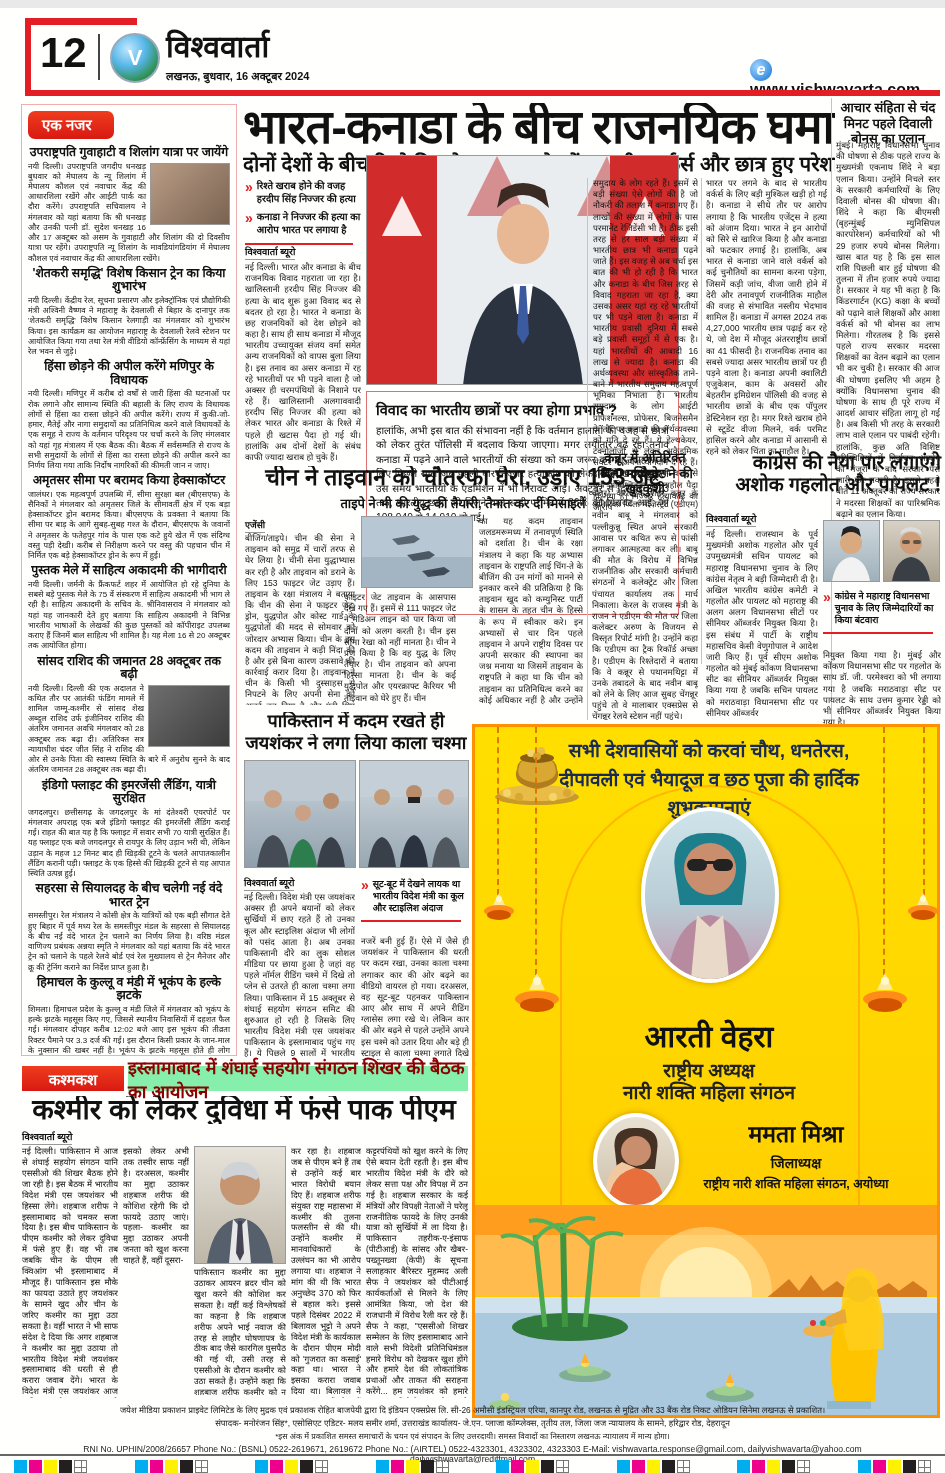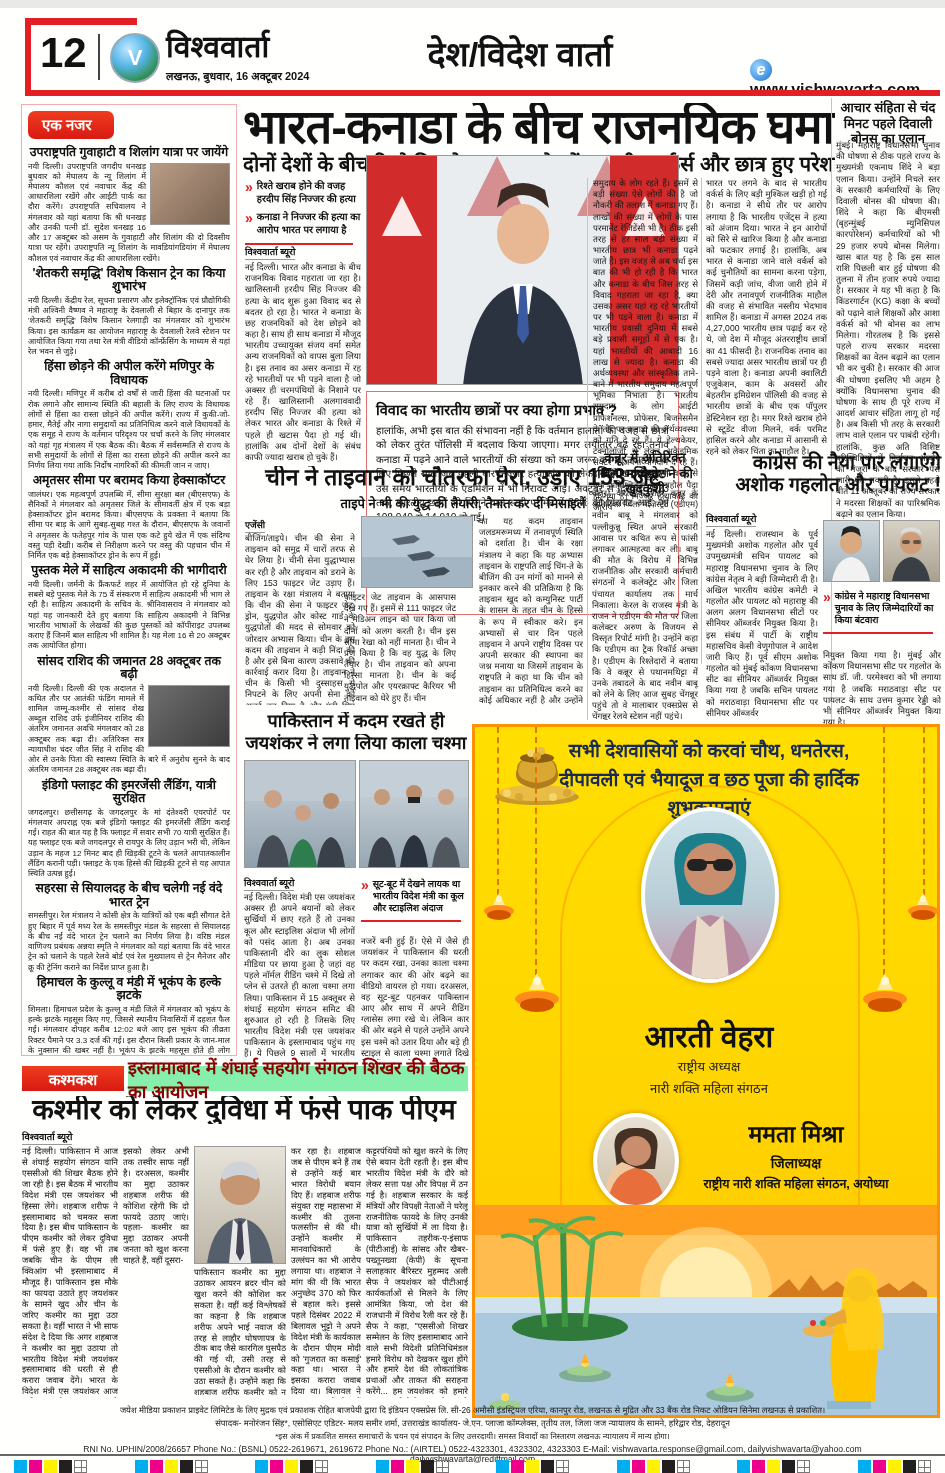--- a/index.html
+++ b/index.html
@@ -48,21 +48,21 @@
   .cong-hl{font-size:19.5px;font-weight:800;line-height:1.15;text-align:right;}
   .jai-hl{font-size:18px;font-weight:800;line-height:1.1;}
   
   #ad{left:472px;top:716px;width:468px;height:694px;background:linear-gradient(180deg,#ffdf00 0%,#ffd400 55%,#ffc400 100%);
       border:3px solid #ff9000;box-sizing:border-box;overflow:hidden;}
   .ad-greet{font-size:19px;font-weight:700;color:#182a56;text-align:center;line-height:1.5;}
   .arch{position:absolute;left:85px;top:58px;width:296px;height:560px;border:2px solid rgba(255,150,0,.55);
         border-bottom:none;border-radius:150px 150px 0 0;}
   .oval{border-radius:50%;border:4px solid #fff;overflow:hidden;box-shadow:0 0 6px rgba(120,60,0,.4);}
   .ad-name{font-size:30px;font-weight:800;color:#111;}
-  .ad-role{font-size:13px;font-weight:400;color:#222;}
+  .ad-role{font-size:19px;font-weight:700;color:#222;}
   .hangstr{border-left:2px dashed #e07800;}
   
   .kash-label{background:linear-gradient(180deg,#ef3c1e,#d81a12);color:#fff;font-weight:700;font-size:15px;
               display:flex;align-items:center;justify-content:center;}
   .kash-strip{background:#86efac;color:#8b0000;font-weight:700;font-size:18px;display:flex;align-items:center;justify-content:center;}
   .kash-hl{font-size:28px;font-weight:800;line-height:1;}
   .kcol{font-size:8.4px;line-height:1.3;text-align:justify;overflow:hidden;}
   
   .ft{font-size:8.4px;text-align:center;color:#222;}
   .regrow{display:flex;justify-content:space-between;}
@@ -78,21 +78,20 @@
 
 <div id="page">
 
   <div class="abs redbar" style="left:25px;top:10px;width:112px;height:7px;"></div>
   <div class="abs redbar" style="left:25px;top:10px;width:6px;height:72px;"></div>
   <div class="abs pagenum" style="left:40px;top:24px;">12</div>
   <div class="abs" style="left:98px;top:26px;width:2px;height:46px;background:#444;"></div>
   <div class="abs globe" style="left:110px;top:25px;">V</div>
   <div class="abs masthead" style="left:166px;top:24px;">विश्ववार्ता</div>
   <div class="abs dateline" style="left:166px;top:60px;text-align:center;">लखनऊ,   बुधवार, 16 अक्टूबर 2024</div>
-  <div class="abs section-title ctr nw" style="left:370px;top:22px;width:300px;">देश/विदेश वार्ता</div>
   <div class="abs" style="left:750px;top:48px;">
     <span class="eicon">e</span>
     <span class="site">www.vishwavarta.com</span>
   </div>
   <div class="abs redbar" style="left:25px;top:82px;width:915px;height:6px;"></div>
 
   <div id="sidebar" class="abs">
     <div class="en-label">एक नजर</div>
 
     <div class="en-art">

